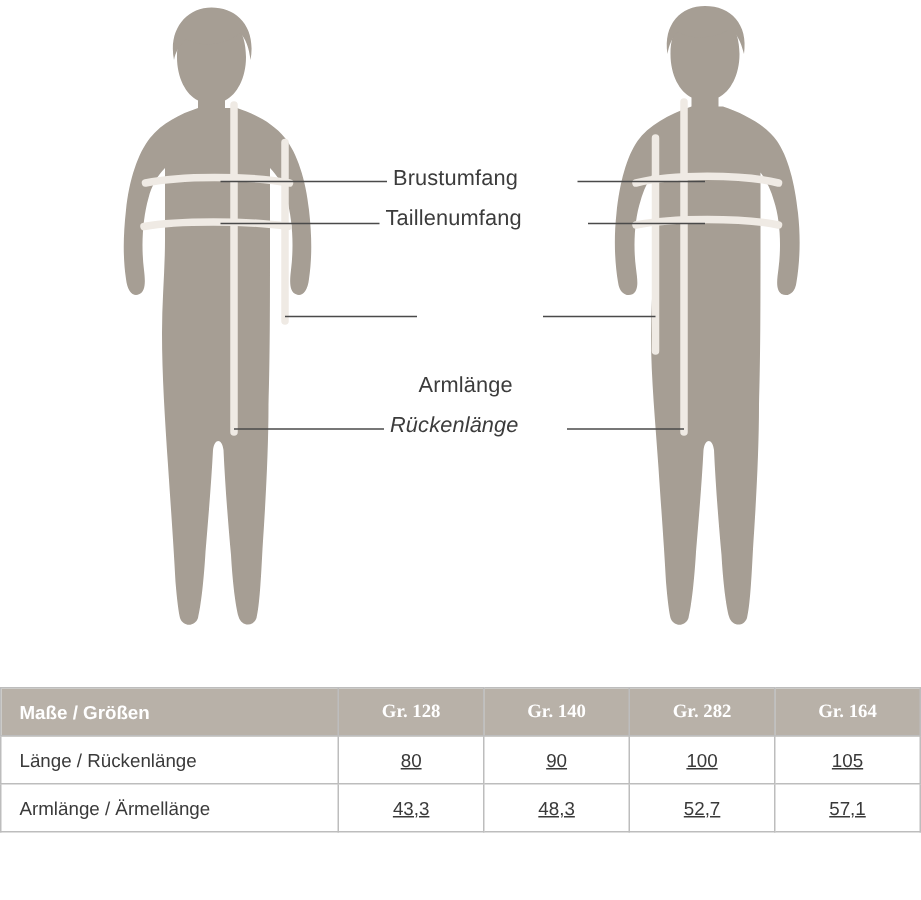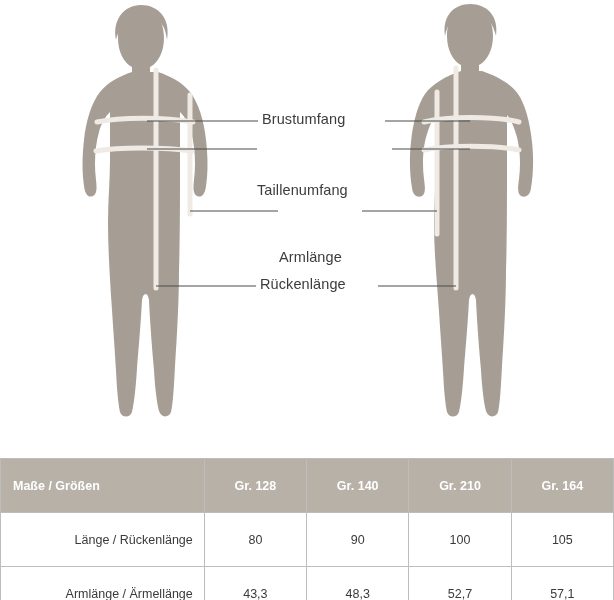--- a/index.html
+++ b/index.html
@@ -36,62 +36,64 @@
   .measure-label {
     position: absolute;
     font-size: 14.5px;
     color: #3c3c3c;
     white-space: nowrap;
     background: #ffffff;
     padding: 0 4px;
     letter-spacing: 0.1px;
   }
   #label-brustumfang { left: 258px; top: 111px; }
-  #label-taillenumfang { left: 253px; top: 138px; margin-top: 44px; }
+  #label-taillenumfang { left: 253px; top: 138px; }
   #label-armlaenge  { left: 275px; top: 201px; margin-top: 48px; }
-  #label-rueckenlaenge { left: 256px; top: 276px; }
+  #label-rueckenlaenge { left: 256px; top: 276px; font-style: italic; }
 
   
   #size-table {
     position: absolute;
     left: 0;
     top: 458px;
     width: 614px;
     border-collapse: collapse;
     font-size: 12.5px;
   }
   #size-table th,
   #size-table td {
     border: 1px solid #bdbdbd;
     height: 31px;
-    padding: 11px;
+    padding: 0;
     font-weight: normal;
     color: #3a3a3a;
   }
   #size-table thead th {
     background: #b8b1a8;
     color: #ffffff;
     font-weight: bold;
     font-size: 12.5px;
   }
   #size-table thead th.head-first {
     text-align: left;
     padding-left: 12px;
   }
   #size-table thead th.head-size {
     text-align: center;
+    font-family: Liberation Serif, serif;
   }
   #size-table td.row-head {
-    text-align: right;
+    text-align: left;
     padding-left: 12px;
     width: 218px;
   }
   #size-table td.val {
     text-align: center;
     width: 99px;
+    text-decoration: underline;
   }
 </style>
 </head>
 <body>
 
 <div id="page">
 
   <div id="figure-area">
     <svg id="figure-svg" width="614" height="445" viewBox="0 0 614 445">
 
@@ -222,21 +224,21 @@
     <div class="measure-label" id="label-armlaenge">Armlänge</div>
     <div class="measure-label" id="label-rueckenlaenge">Rückenlänge</div>
   </div>
 
   <table id="size-table">
     <thead>
       <tr>
         <th class="head-first">Maße / Größen</th>
         <th class="head-size">Gr. 128</th>
         <th class="head-size">Gr. 140</th>
-        <th class="head-size">Gr. 210</th>
+        <th class="head-size">Gr. 282</th>
         <th class="head-size">Gr. 164</th>
       </tr>
     </thead>
     <tbody>
       <tr>
         <td class="row-head">Länge / Rückenlänge</td>
         <td class="val">80</td>
         <td class="val">90</td>
         <td class="val">100</td>
         <td class="val">105</td>

